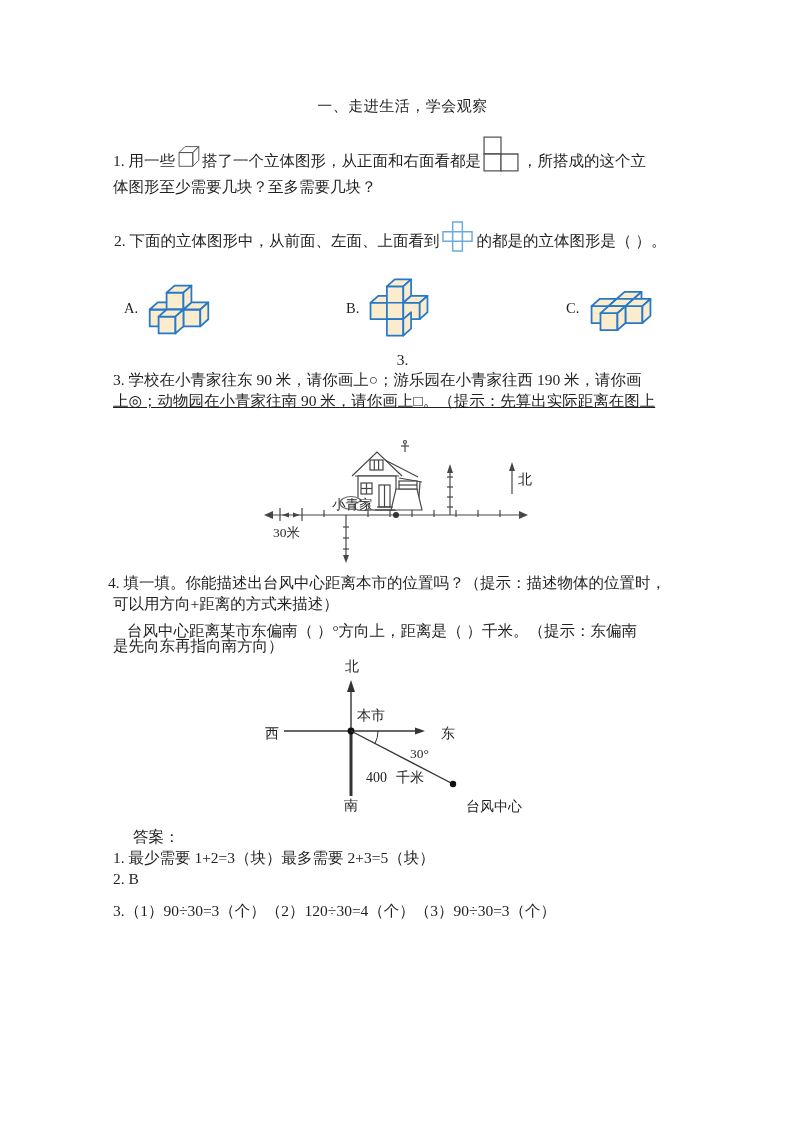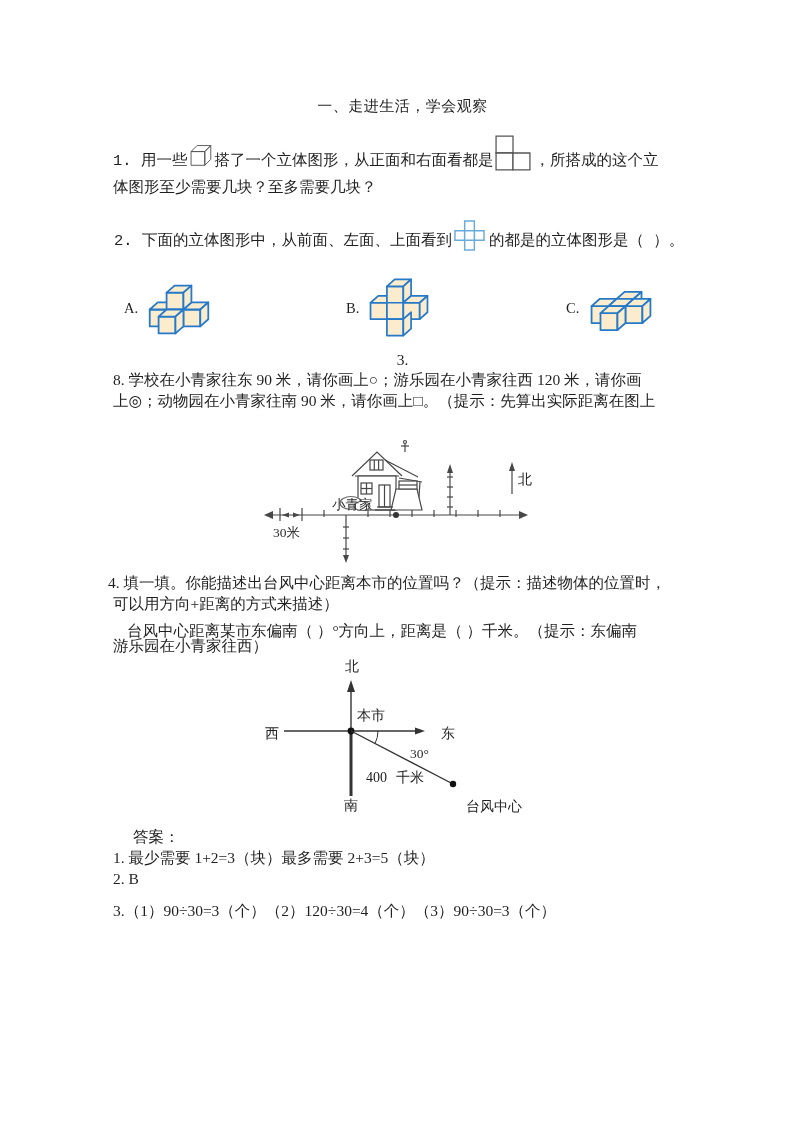--- a/index.html
+++ b/index.html
@@ -30,34 +30,34 @@
   .arrowfill  { fill:#474747; stroke:none; }
   .arrowfill2 { fill:#333333; stroke:none; }
 </style>
 </head>
 <body>
 
 <div class="page">
 
   <div class="line center title" style="top:96px;">一、走进生活，学会观察</div>
 
-  <div class="line" style="top:151px; left:113px;font-family:Liberation Mono, monospace;">
+  <div class="line" style="top:151px; left:113px;">
     <span>1. 用一些</span><span class="icon-slot slot-cube"><svg width="23" height="24" viewBox="0 0 26 28">
           <polygon class="wire" points="2,10 18,10 18,26 2,26"></polygon>
           <polygon class="wire" points="2,10 9,3 25,3 18,10"></polygon>
           <polygon class="wire" points="18,10 25,3 25,19 18,26"></polygon>
         </svg></span><span>搭了一个立体图形，从正面和右面看都是</span><span class="icon-slot slot-l"><svg width="36" height="36" viewBox="0 0 34 34">
           <polygon class="lsq" points="1,1 17,1 17,17 1,17"></polygon>
           <polygon class="lsq" points="1,17 17,17 17,33 1,33"></polygon>
           <polygon class="lsq" points="17,17 33,17 33,33 17,33"></polygon>
         </svg></span><span>，所搭成的这个立</span>
   </div>
   <div class="line" style="top:177px; left:113px;">体图形至少需要几块？至多需要几块？</div>
 
-  <div class="line" style="top:231px; left:114px;font-family:Liberation Mono, monospace;">
+  <div class="line" style="top:231px; left:114px;">
     <span>2.  下面的立体图形中，从前面、左面、上面看到</span><span class="icon-slot slot-plus"><svg width="31" height="33" viewBox="-1 -1 32 32">
           <polygon class="psq" points="10,0 20,0 20,10 10,10"></polygon>
           <polygon class="psq" points="0,10 10,10 10,20 0,20"></polygon>
           <polygon class="psq" points="20,10 30,10 30,20 20,20"></polygon>
           <polygon class="psq" points="10,20 20,20 20,30 10,30"></polygon>
           <polygon class="psq" points="10,10 20,10 20,20 10,20"></polygon>
         </svg></span><span>的都是的立体图形是（    ）。</span>
   </div>
 
   <div class="opt-letter" style="top:300px; left:124px;">A.</div>
@@ -103,22 +103,22 @@
     <polygon points="52,39 71,39 71,58 52,58"></polygon>
       <polygon points="52,39 61,31 80,31 71,39"></polygon>
       <polygon points="71,39 80,31 80,50 71,58"></polygon>
     <polygon points="24,47 43,47 43,66 24,66"></polygon>
       <polygon points="24,47 33,39 52,39 43,47"></polygon>
       <polygon points="43,47 52,39 52,58 43,66"></polygon>
   </svg>
 
   <div class="line center" style="top:350px;">3.</div>
 
-  <div class="line" style="top:370px; left:113px;">8. 学校在小青家往东 90 米，请你画上○；游乐园在小青家往西 120 米，请你画</div>
-  <div class="line" style="top:391px; left:113px;">上◎；动物园在小青家往南 90 米，请你画上□。（提示：先算出实际距离在图上</div>
+  <div class="line" style="top:370px; left:113px;">3. 学校在小青家往东 90 米，请你画上○；游乐园在小青家往西 190 米，请你画</div>
+  <div class="line" style="top:391px; left:113px;text-decoration:underline;">上◎；动物园在小青家往南 90 米，请你画上□。（提示：先算出实际距离在图上</div>
 
   <svg style="position:absolute; top:437px; left:238px;" width="300" height="132">
 
     <line class="dg" x1="30" y1="78" x2="286" y2="78"></line>
     <polygon class="arrowfill" points="26,78 35,74 35,82"></polygon>
     <polygon class="arrowfill" points="290,78 281,74 281,82"></polygon>
 
     <g class="dg">
       <line x1="42" y1="71" x2="42" y2="84"></line>
         <line x1="64" y1="71" x2="64" y2="84"></line>
@@ -186,21 +186,21 @@
         <circle cx="167" cy="5" r="1.5"></circle>
       <ellipse cx="113" cy="66" rx="11" ry="6.5" fill="#ffffff" stroke="#6a6a6a"></ellipse>
       <ellipse cx="124" cy="69" rx="8" ry="4.5" fill="#ffffff" stroke="#6a6a6a"></ellipse>
     </g>
     <text class="dgt" x="94" y="71.5" fill="#333">小青家</text>
   </svg>
 
   <div class="line" style="top:573px; left:108px;">4. 填一填。你能描述出台风中心距离本市的位置吗？（提示：描述物体的位置时，</div>
   <div class="line" style="top:594px; left:113px;">可以用方向+距离的方式来描述）</div>
   <div class="line" style="top:615px; left:127px;margin-top:6px;">台风中心距离某市东偏南（  ）°方向上，距离是（   ）千米。（提示：东偏南</div>
-  <div class="line" style="top:636px; left:113px;">游乐园在小青家往西）</div>
+  <div class="line" style="top:636px; left:113px;">是先向东再指向南方向）</div>
 
   <svg style="position:absolute; top:650px; left:255px;" width="285" height="170">
     <text class="dgt2" x="90" y="21">北</text>
     <line class="dg2" x1="96" y1="81" x2="96" y2="38"></line>
     <polygon class="arrowfill2" points="96,30 92,42 100,42"></polygon>
     <line class="dg2" x1="29" y1="81" x2="162" y2="81"></line>
     <polygon class="arrowfill2" points="170,81 160,77.5 160,84.5"></polygon>
     <text class="dgt2" x="10" y="87.5">西</text>
     <text class="dgt2" x="186" y="88">东</text>
     <line x1="96" y1="81" x2="96" y2="146" stroke="#333" stroke-width="3"></line>

